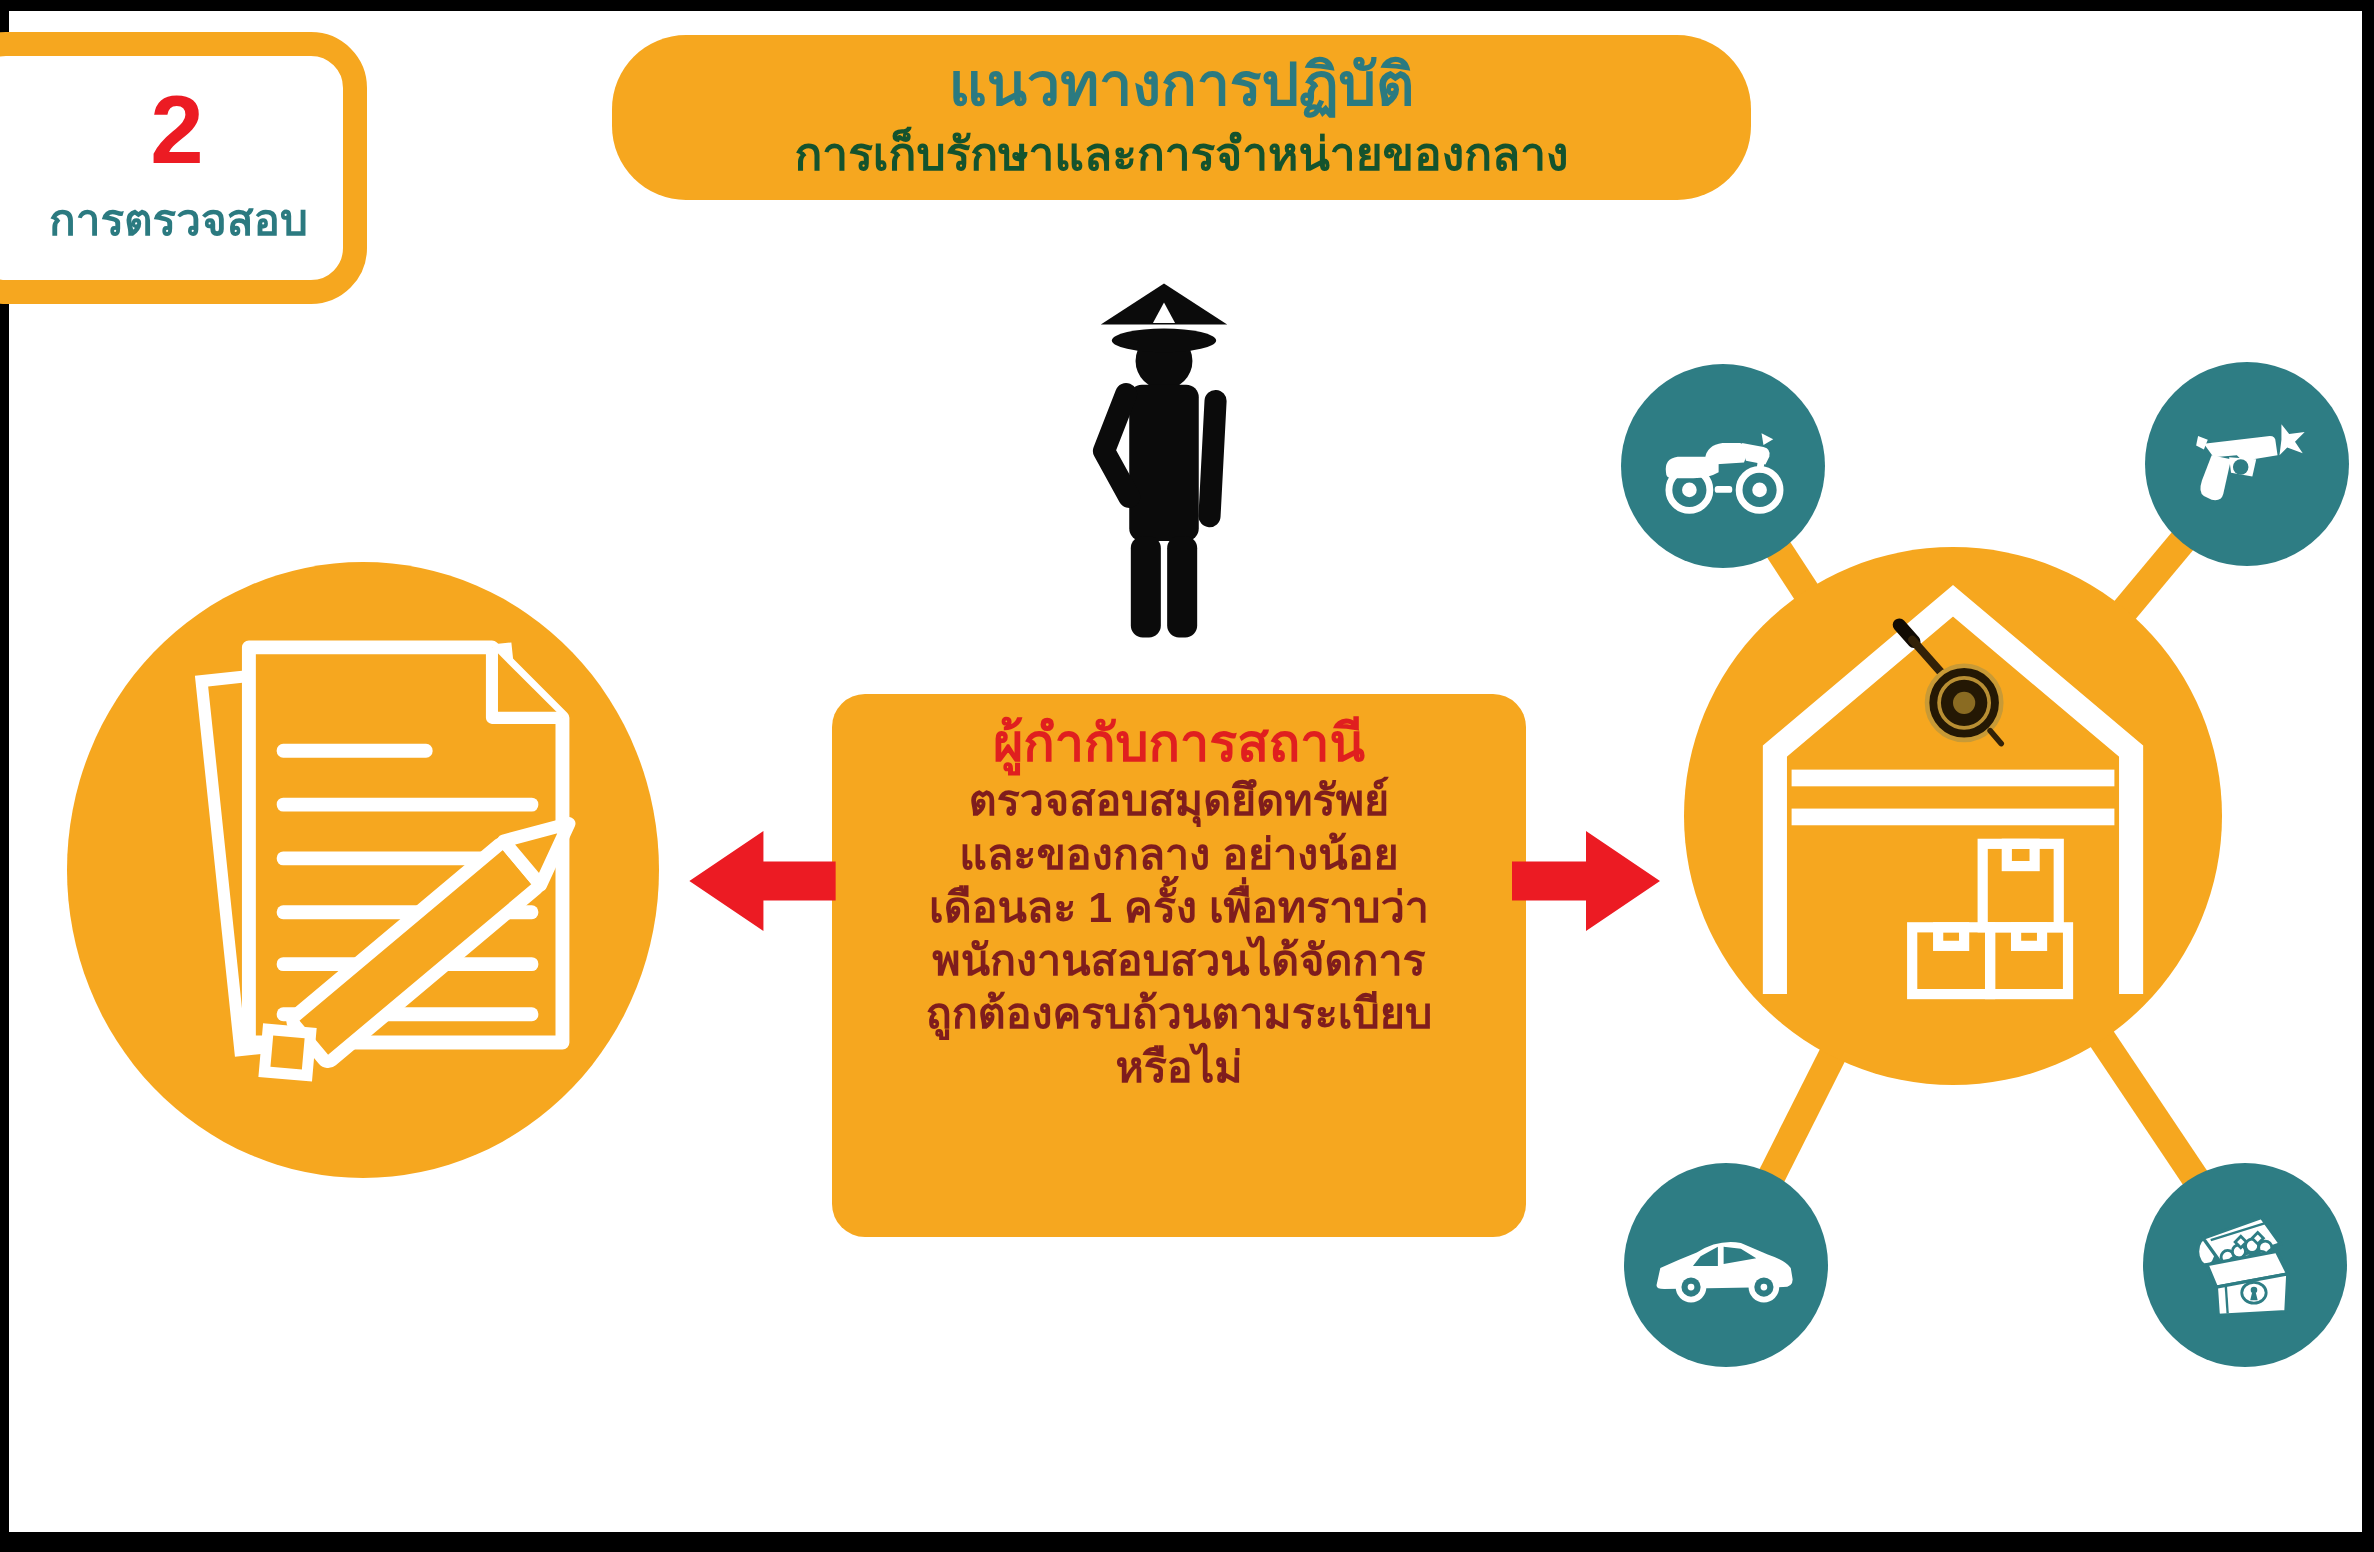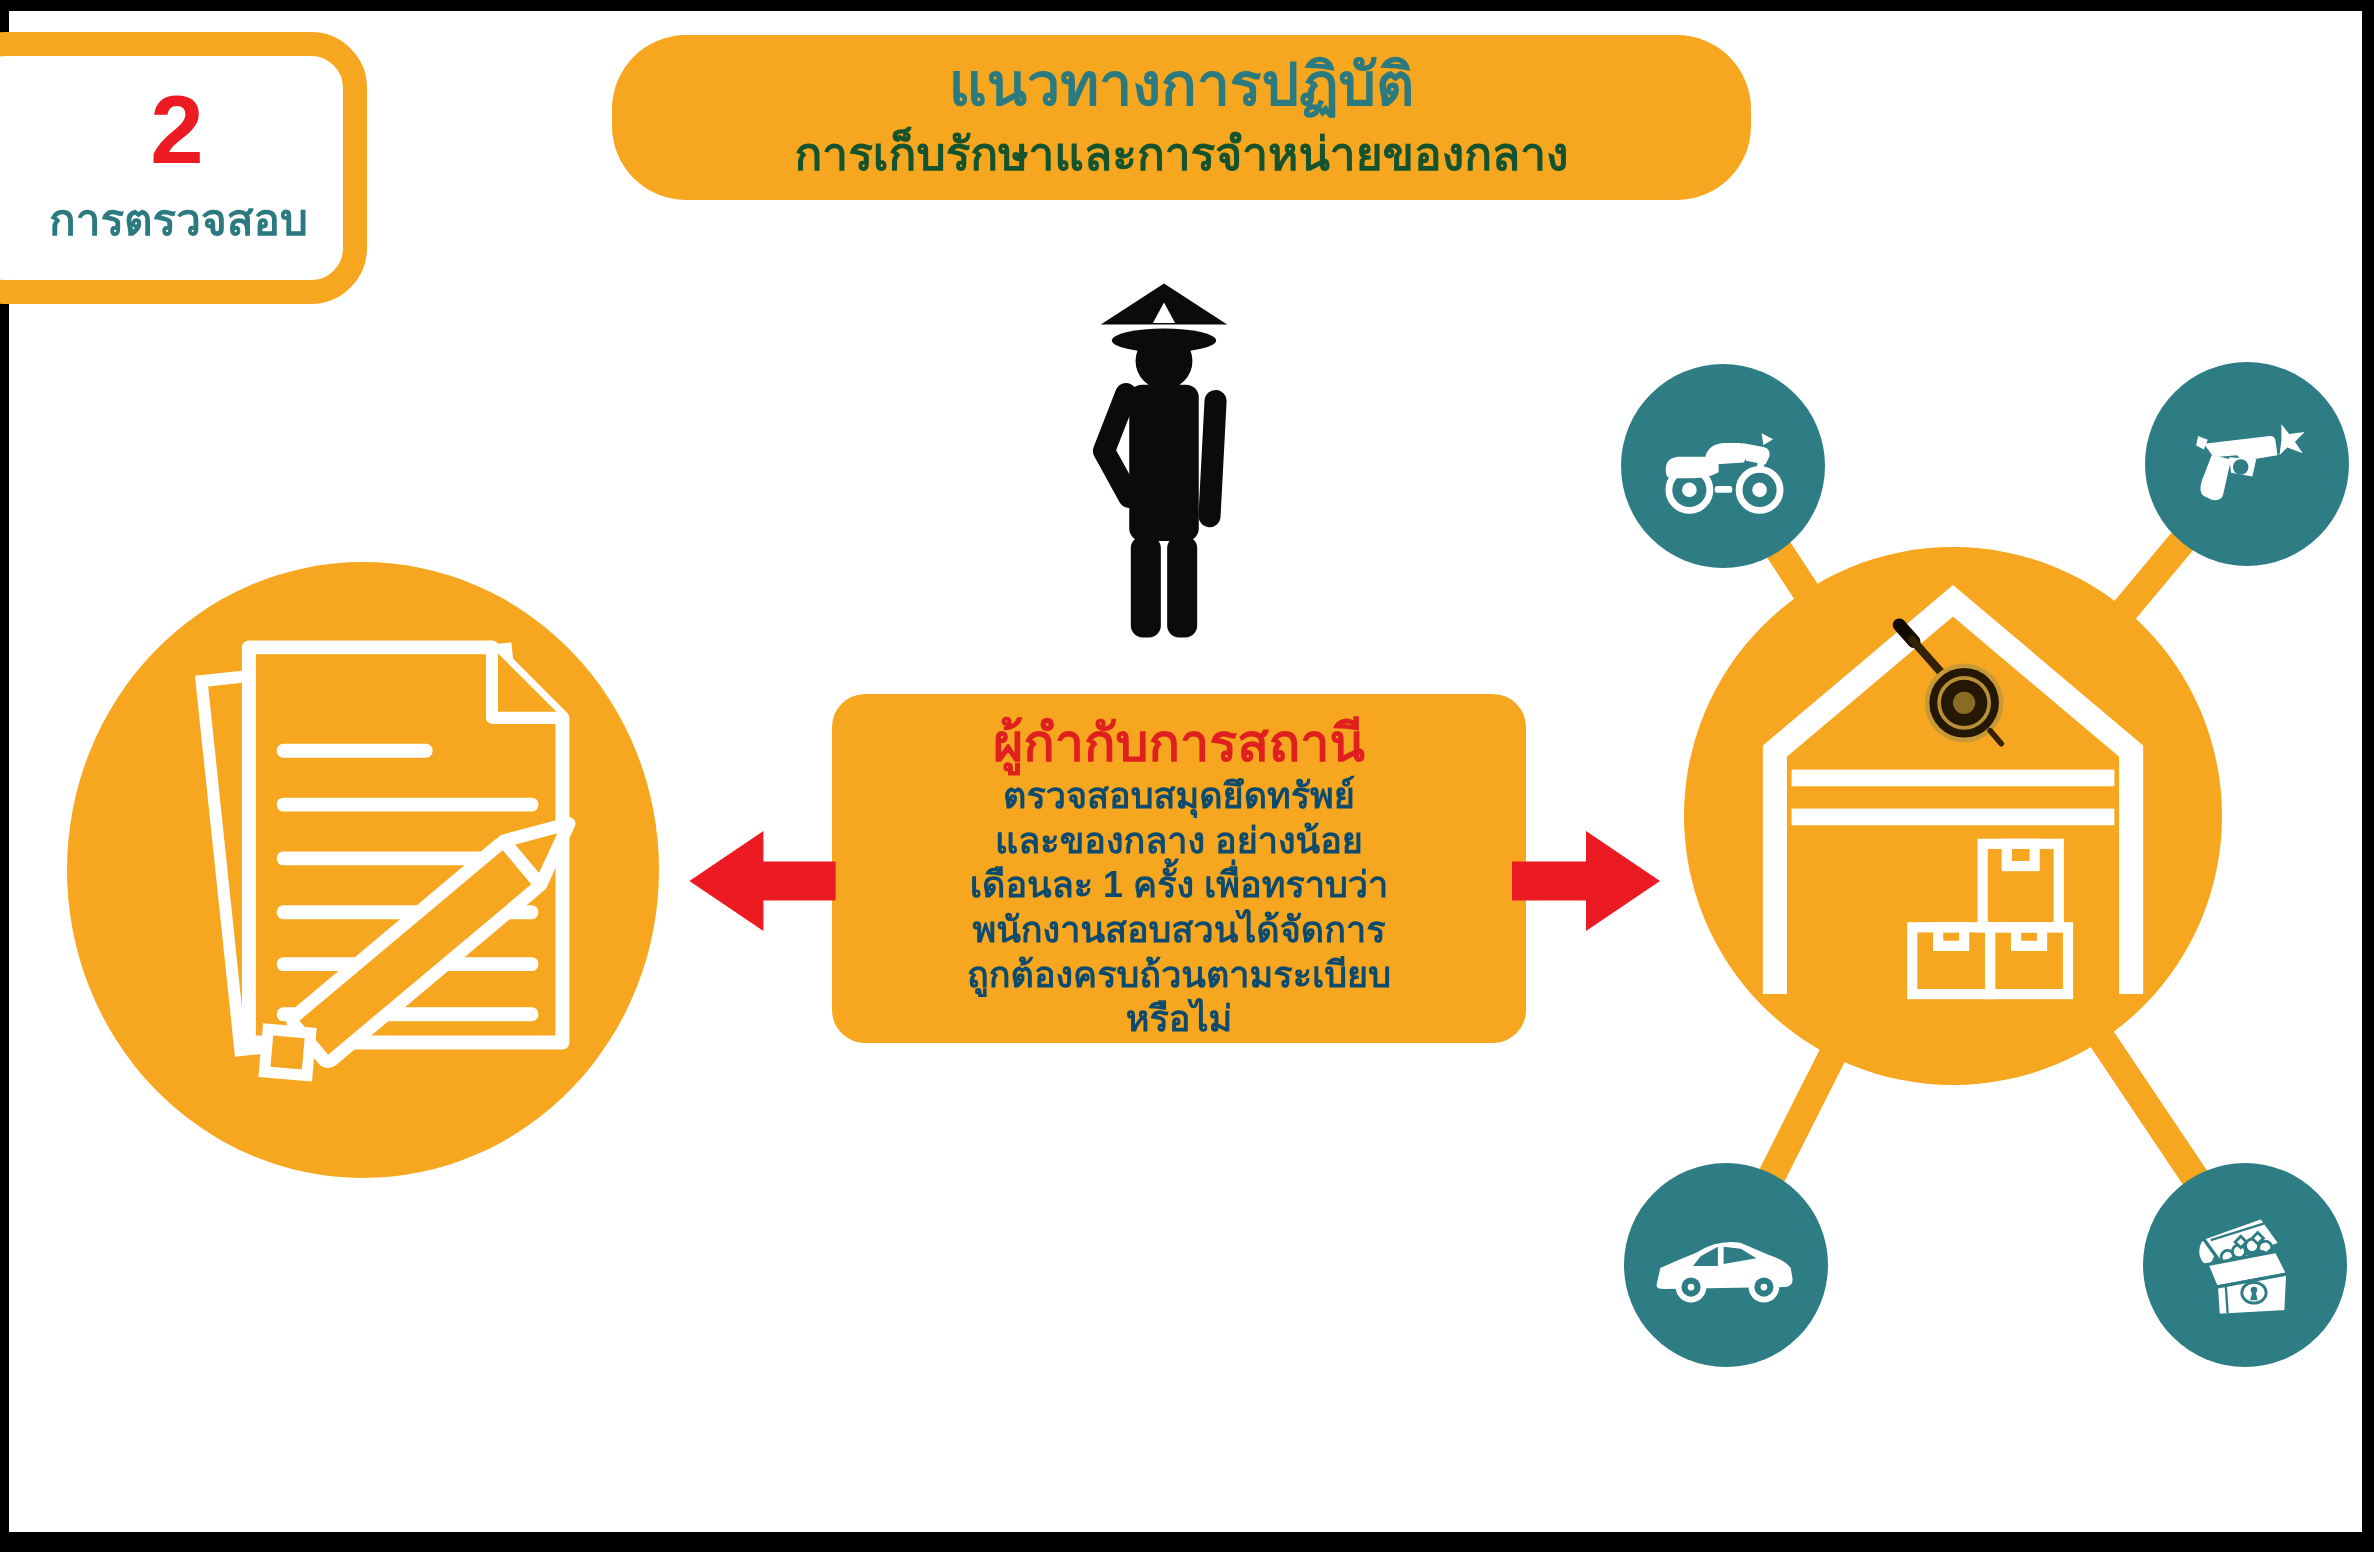--- a/index.html
+++ b/index.html
@@ -15,24 +15,24 @@
   .badge-number{color:#EC1B23;font-size:96px;font-weight:700;line-height:1;margin-left:37px;}
   .badge-label{color:#2B7A80;font-size:44px;font-weight:700;margin-top:5.6px;margin-left:40px;}
 
   
   .banner{position:absolute;left:612px;top:35px;width:1139px;height:165px;background:#F6A71F;
           border-radius:74px;display:flex;flex-direction:column;align-items:center;justify-content:center;gap:8px;}
   .banner-title{color:#2B7A80;font-size:59px;font-weight:700;line-height:1.05;}
   .banner-subtitle{color:#14532d;font-size:46px;font-weight:700;line-height:1.1;margin-top:3.7px;}
 
   
-  .cbox{position:absolute;left:832px;top:694px;width:694px;height:349px;background:#F6A71F;
+  .cbox{position:absolute;left:832px;top:694px;width:694px;height:543px;background:#F6A71F;
         border-radius:33px;text-align:center;box-sizing:border-box;padding-top:20.4px;}
   .cbox-title{color:#E01F1F;font-size:52px;font-weight:700;line-height:1.15;}
-  .cbox-line{display:block;color:#0c4a6e;font-size:36px;font-weight:700;line-height:1.24;}
+  .cbox-line{display:block;color:#7f1d1d;font-size:43px;font-weight:700;line-height:1.24;}
 
   
   .lcircle{position:absolute;left:67px;top:562px;width:592px;height:616px;background:#F6A71F;border-radius:50%;}
   .ledger-label{position:absolute;left:139px;top:72px;width:306px;text-align:center;
                 color:#2B7A80;font-size:37px;font-weight:700;line-height:1.12;}
 
   
   .hub{position:absolute;left:1684px;top:547px;width:538px;height:538px;background:#F6A71F;border-radius:50%;}
   .sat{position:absolute;width:204px;height:204px;background:#2E7D84;border-radius:50%;
        display:flex;align-items:center;justify-content:center;}

